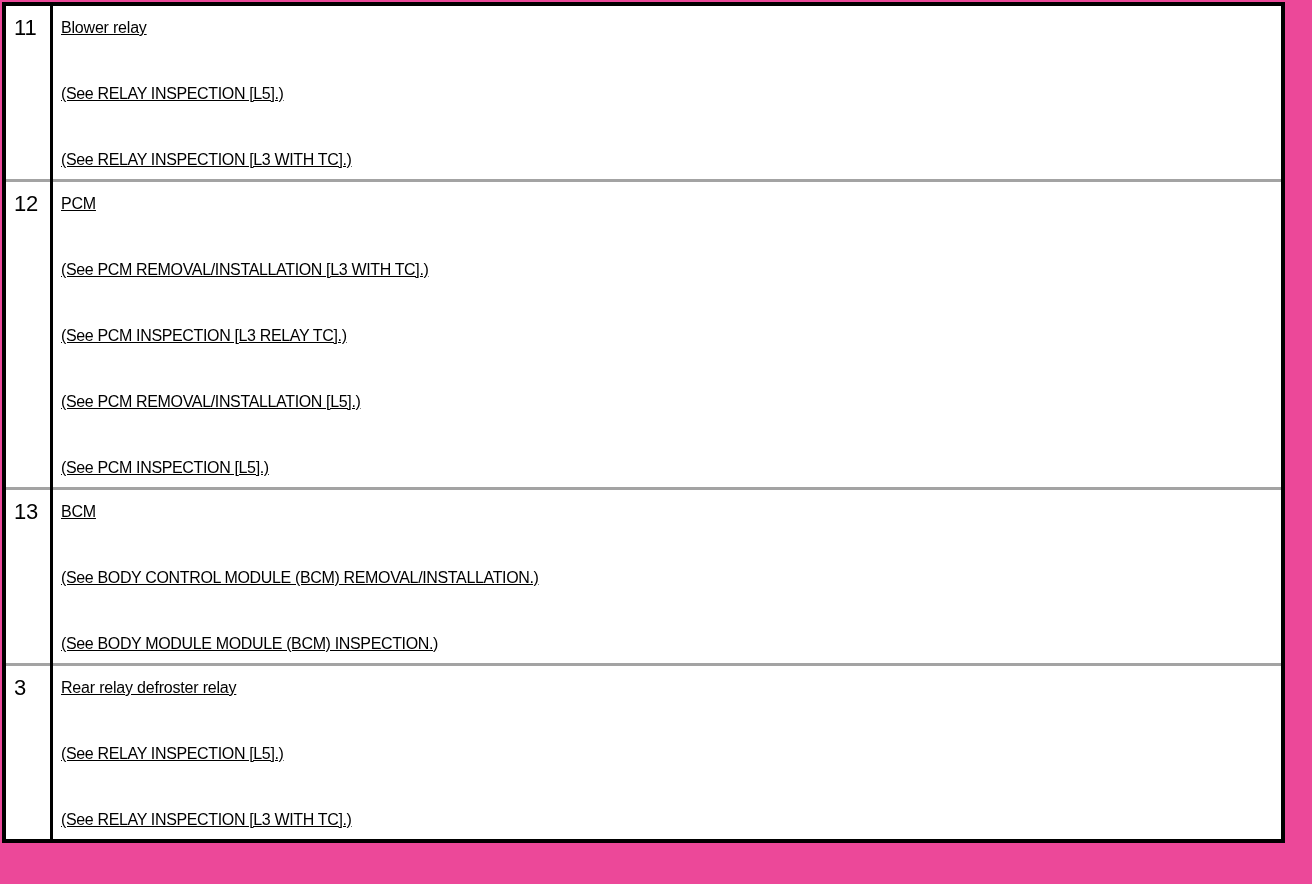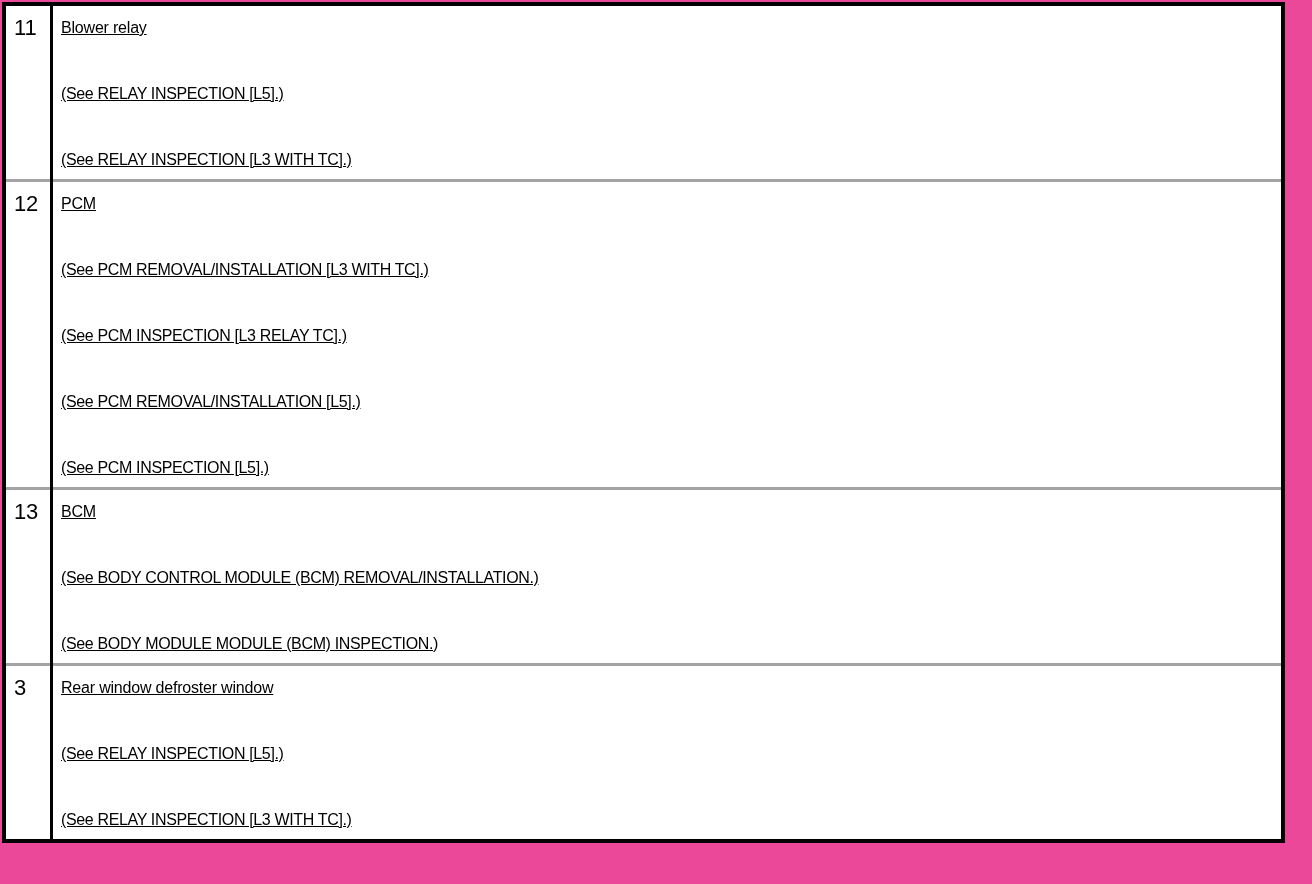--- a/index.html
+++ b/index.html
@@ -117,21 +117,21 @@
           <div class="desc-ref">(See BODY CONTROL MODULE (BCM) REMOVAL/INSTALLATION.)</div>
           <div class="desc-ref">(See BODY MODULE MODULE (BCM) INSPECTION.)</div>
         </td>
       </tr>
 
       <tr>
         <td class="col-num">
           <span>3</span>
         </td>
         <td class="col-desc">
-          <div class="desc-title">Rear window defroster window</div>
+          <div class="desc-title">Rear relay defroster relay</div>
           <div class="desc-ref">(See RELAY INSPECTION [L5].)</div>
           <div class="desc-ref">(See RELAY INSPECTION [L3 WITH TC].)</div>
         </td>
       </tr>
 
 
     </tbody>
   </table>
 
 </div>

